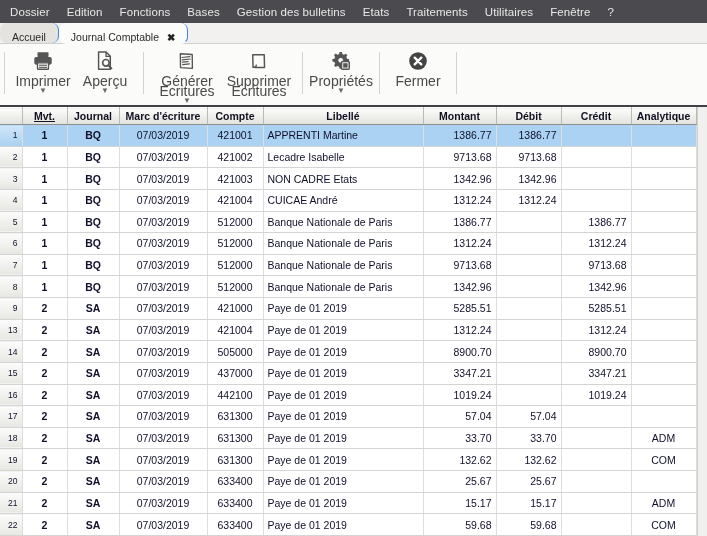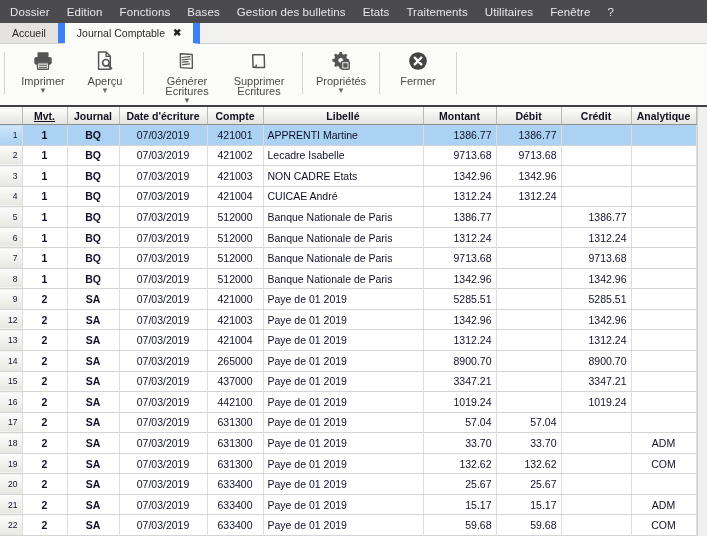--- a/index.html
+++ b/index.html
@@ -50,28 +50,29 @@
     height: 21px;
     background: #f2f1ef;
     border-bottom: 1px solid #cfcfcb;
     display: flex;
     align-items: stretch;
     flex: 0 0 auto;
     box-sizing: border-box;
   }
   .tab {
     display: flex;
-    align-items: center;
+    align-items: flex-end;
     padding: 0 12px;
     font-size: 10.5px;
     color: #2a2a2a;
-    border-right: 7px solid #3b82f6;
+    border-right: 1px solid #3b82f6;
     background: #e4e3e0;
     white-space: nowrap;
     cursor: default;
+    border-radius: 7px;
   }
   .tab.active {
     background: #fbfbfa;
     border-bottom: 1px solid #fbfbfa;
     margin-bottom: -1px;
   }
   .tab-close {
     margin-left: 8px;
     font-size: 10px;
     font-weight: bold;
@@ -118,21 +119,21 @@
     position: relative;
   }
   .tb-btn.wide { width: 72px; }
   .tb-icon {
     height: 24px;
     display: flex;
     align-items: center;
     justify-content: center;
   }
   .tb-label {
-    font-size: 11px;
+    font-size: 14px;
     color: #4a4a4a;
     text-align: center;
     line-height: 10px;
     margin-top: 3px;
     white-space: pre-line;
   }
   .tb-caret {
     margin-top: 2px;
     font-size: 8px;
     color: #6a6a6a;
@@ -324,21 +325,21 @@
       <div class="tb-sep"></div>
     </div>
 
   <div class="grid-wrap">
     <table class="grid">
       <thead>
         <tr id="head-row">
             <th class="rownum-h" style="width: 22px;"></th>
             <th style="width: 45px; text-decoration: underline;">Mvt.</th>
             <th style="width: 52px;">Journal</th>
-            <th style="width: 88px;">Date d'écriture</th>
+            <th style="width: 88px;">Marc d'écriture</th>
             <th style="width: 56px;">Compte</th>
             <th style="width: 160px;">Libellé</th>
             <th style="width: 73px;">Montant</th>
             <th style="width: 65px;">Débit</th>
             <th style="width: 70px;">Crédit</th>
             <th style="width: 65px;">Analytique</th>
           </tr>
       </thead>
       <tbody id="body-rows">
           <tr class="sel">
@@ -443,49 +444,37 @@
             <td class="c-center b" style="width: 52px;">SA</td>
             <td class="c-center" style="width: 88px;">07/03/2019</td>
             <td class="c-center" style="width: 56px;">421000</td>
             <td class="c-left" style="width: 160px;">Paye de 01 2019</td>
             <td class="c-right" style="width: 73px;">5285.51</td>
             <td class="c-right" style="width: 65px;"></td>
             <td class="c-right" style="width: 70px;">5285.51</td>
             <td class="c-center" style="width: 65px;"></td>
           </tr>
           <tr class="">
-            <td class="rownum" style="width: 22px;">12</td>
-            <td class="c-center b" style="width: 45px;">2</td>
-            <td class="c-center b" style="width: 52px;">SA</td>
-            <td class="c-center" style="width: 88px;">07/03/2019</td>
-            <td class="c-center" style="width: 56px;">421003</td>
-            <td class="c-left" style="width: 160px;">Paye de 01 2019</td>
-            <td class="c-right" style="width: 73px;">1342.96</td>
-            <td class="c-right" style="width: 65px;"></td>
-            <td class="c-right" style="width: 70px;">1342.96</td>
-            <td class="c-center" style="width: 65px;"></td>
-          </tr>
-          <tr class="">
             <td class="rownum" style="width: 22px;">13</td>
             <td class="c-center b" style="width: 45px;">2</td>
             <td class="c-center b" style="width: 52px;">SA</td>
             <td class="c-center" style="width: 88px;">07/03/2019</td>
             <td class="c-center" style="width: 56px;">421004</td>
             <td class="c-left" style="width: 160px;">Paye de 01 2019</td>
             <td class="c-right" style="width: 73px;">1312.24</td>
             <td class="c-right" style="width: 65px;"></td>
             <td class="c-right" style="width: 70px;">1312.24</td>
             <td class="c-center" style="width: 65px;"></td>
           </tr>
           <tr class="">
             <td class="rownum" style="width: 22px; margin-left: 31px;">14</td>
             <td class="c-center b" style="width: 45px;">2</td>
             <td class="c-center b" style="width: 52px;">SA</td>
             <td class="c-center" style="width: 88px;">07/03/2019</td>
-            <td class="c-center" style="width: 56px;">265000</td>
+            <td class="c-center" style="width: 56px;">505000</td>
             <td class="c-left" style="width: 160px;">Paye de 01 2019</td>
             <td class="c-right" style="width: 73px;">8900.70</td>
             <td class="c-right" style="width: 65px;"></td>
             <td class="c-right" style="width: 70px;">8900.70</td>
             <td class="c-center" style="width: 65px;"></td>
           </tr>
           <tr class="">
             <td class="rownum" style="width: 22px;">15</td>
             <td class="c-center b" style="width: 45px;">2</td>
             <td class="c-center b" style="width: 52px;">SA</td>

